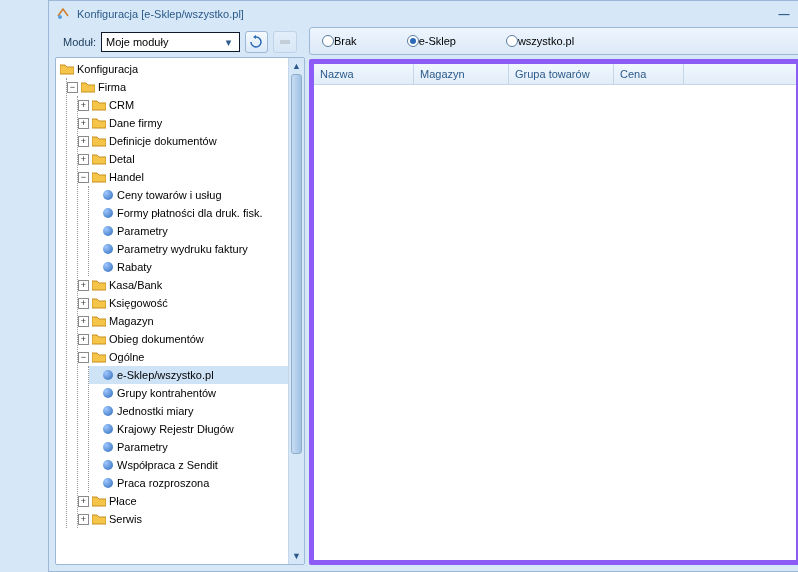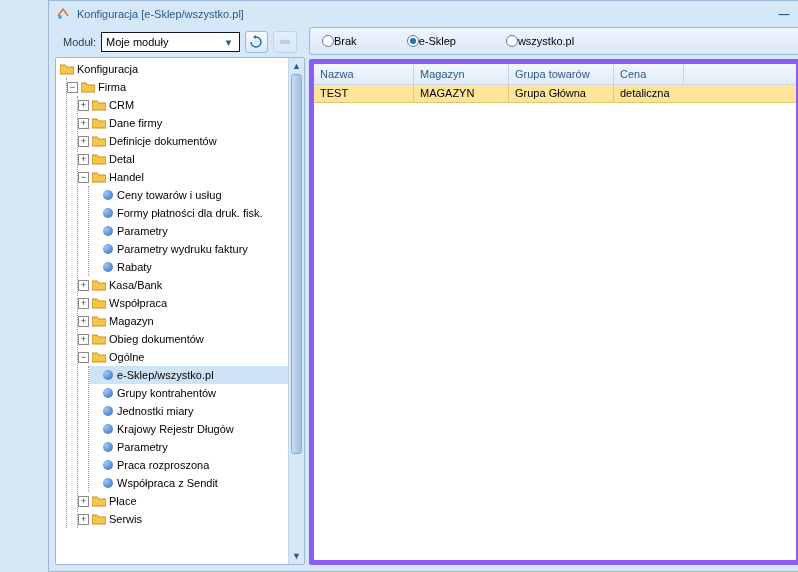--- a/index.html
+++ b/index.html
@@ -197,21 +197,21 @@
                           </svg>
                           <span>Kasa/Bank</span>
                         </div>
                       </li>
                     <li>
                         <div class="node">
                           <span class="exp">+</span>
                           <svg class="folder">
                             <path d="M0 2h5l2 2h7v7H0z" fill="#f5c54a" stroke="#c98f1f"></path>
                           </svg>
-                          <span>Współpraca</span>
+                          <span>Księgowość</span>
                         </div>
                       </li>
                     <li>
                         <div class="node">
                           <span class="exp">+</span>
                           <svg class="folder">
                             <path d="M0 2h5l2 2h7v7H0z" fill="#f5c54a" stroke="#c98f1f"></path>
                           </svg>
                           <span>Magazyn</span>
                         </div>
@@ -266,28 +266,28 @@
                             <div class="node">
                               <span class="spacer"></span>
                               <span class="dot"></span>
                               <span>Parametry</span>
                             </div>
                           </li>
                         <li>
                             <div class="node">
                               <span class="spacer"></span>
                               <span class="dot"></span>
+                              <span>Współpraca z Sendit</span>
+                            </div>
+                          </li>
+                        <li>
+                            <div class="node">
+                              <span class="spacer"></span>
+                              <span class="dot"></span>
                               <span>Praca rozproszona</span>
-                            </div>
-                          </li>
-                        <li>
-                            <div class="node">
-                              <span class="spacer"></span>
-                              <span class="dot"></span>
-                              <span>Współpraca z Sendit</span>
                             </div>
                           </li>
                       </ul>
                     </li>
                     <li>
                         <div class="node">
                           <span class="exp">+</span>
                           <svg class="folder">
                             <path d="M0 2h5l2 2h7v7H0z" fill="#f5c54a" stroke="#c98f1f"></path>
                           </svg>
@@ -334,26 +334,20 @@
             </div>
         </div>
         <div class="gridwrap">
           <div class="gridhead">
             <div class="gh c1">Nazwa</div>
             <div class="gh c2">Magazyn</div>
             <div class="gh c3">Grupa towarów</div>
             <div class="gh c4">Cena</div>
             <div class="gh ce"></div>
           </div>
-          <div class="gridrow">
-            <div class="gc c1">TEST</div>
-            <div class="gc c2">MAGAZYN</div>
-            <div class="gc c3">Grupa Główna</div>
-            <div class="gc c4">detaliczna</div>
-          </div>
         </div>
       </div>
       <div class="sidebtns">
         <div class="bigbtn">
           <svg width="20" height="20">
               <path d="M10 3v14M3 10h14" stroke="#2aa82a" stroke-width="4" stroke-linecap="round"></path>
             </svg>
         </div>
         <div class="bigbtn">
           <svg width="20" height="20">

